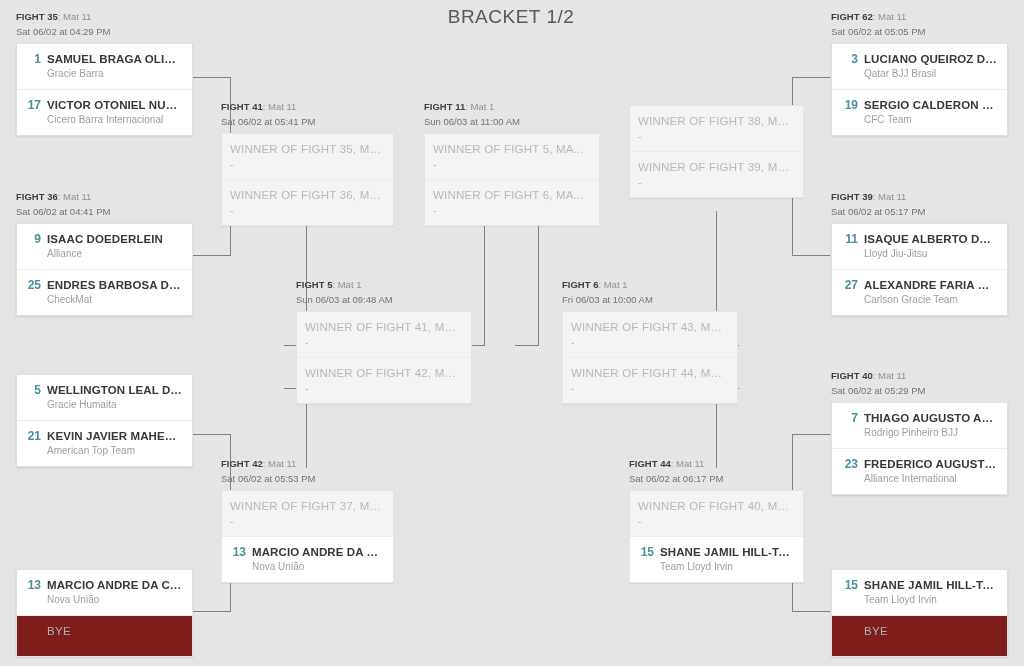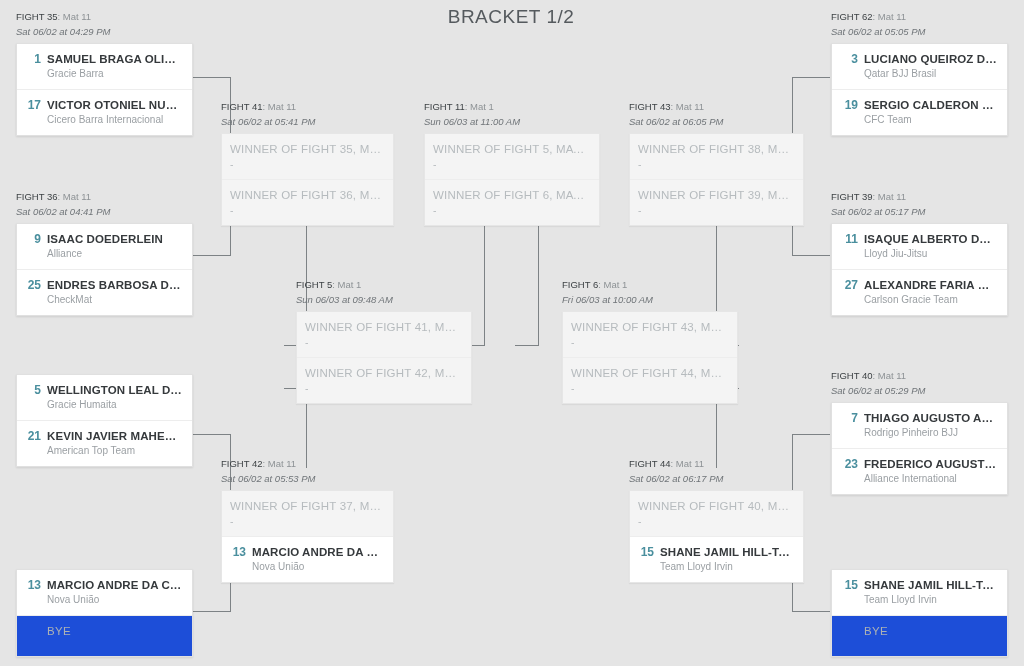--- a/index.html
+++ b/index.html
@@ -15,39 +15,39 @@
     position: absolute; left: 0; top: 6px; width: 1022px;
     text-align: center;
     font-size: 19px; font-weight: 400; letter-spacing: .5px;
     color: #555a5e;
   }
 
   
   .match { position: absolute; }
   .m-head { white-space: nowrap; line-height: 13px; }
   .m-head .l1 { font-size: 9.5px; color: #8d9295; }
-  .m-head .l1 b { color: #3d4245; font-weight: 400; }
-  .m-head .l2 { font-size: 9.5px; color: #6f7478; padding-top: 2px; font-style: italic; }
+  .m-head .l1 b { color: #3d4245; font-weight: 700; }
+  .m-head .l2 { font-size: 9.5px; color: #6f7478; padding-top: 2px; }
 
   .card {
     background: #ffffff;
     border: 1px solid #e0e0e0;
     box-shadow: 0 1px 2px rgba(0,0,0,.10);
     margin-top: 5px;
     overflow: hidden;
   }
   .card.ghost { background: #f4f4f4; border-color: #e6e6e6; box-shadow: 0 1px 1px rgba(0,0,0,.05); }
 
   .slot {
     display: flex; align-items: flex-start;
     padding: 8px 10px 8px 8px;
     min-height: 41px;
   }
   .slot + .slot { border-top: 1px solid #ededed; }
-  .slot.shade { background: #1d4ed8; }
+  .slot.shade { background: #7f1d1d; }
 
   .seed {
     width: 22px; flex: 0 0 22px; text-align: right;
     font-size: 12px; font-weight: 700; color: #4a8f9e;
     padding-right: 6px; line-height: 15px;
   }
   .who { flex: 1 1 auto; min-width: 0; }
   .nm {
     font-size: 11.5px; font-weight: 700; color: #35393c;
     line-height: 14px; letter-spacing: .1px;
@@ -298,24 +298,20 @@
       <div class="slot">
         <div class="who">
             <div class="ph-nm">WINNER OF FIGHT 44, MAT 11</div>
             <div class="ph-tm">-</div>
           </div>
       </div>
     </div>
   </div>
 
   <div class="match" style="left:629px;top:100px;width:175px;">
-    <div class="m-head">
-      <div class="l1"><b>FIGHT 43</b>: <span>Mat 11</span></div>
-      <div class="l2">Sat 06/02 at 06:05 PM</div>
-    </div>
     <div class="card ghost">
       <div class="slot">
         <div class="who">
             <div class="ph-nm">WINNER OF FIGHT 38, MAT 11</div>
             <div class="ph-tm">-</div>
           </div>
       </div>
       <div class="slot">
         <div class="who">
             <div class="ph-nm">WINNER OF FIGHT 39, MAT 11</div>

